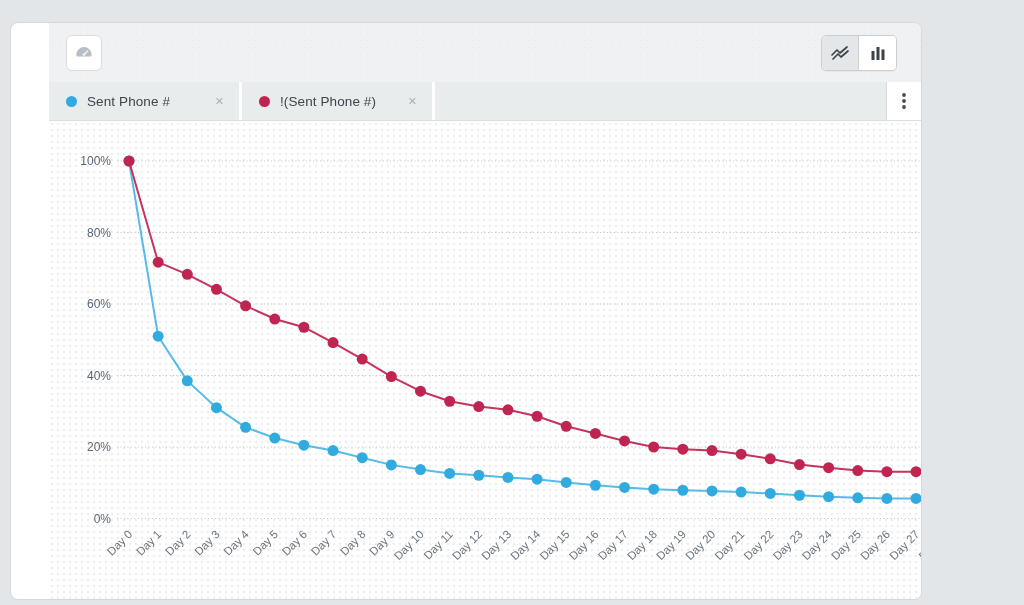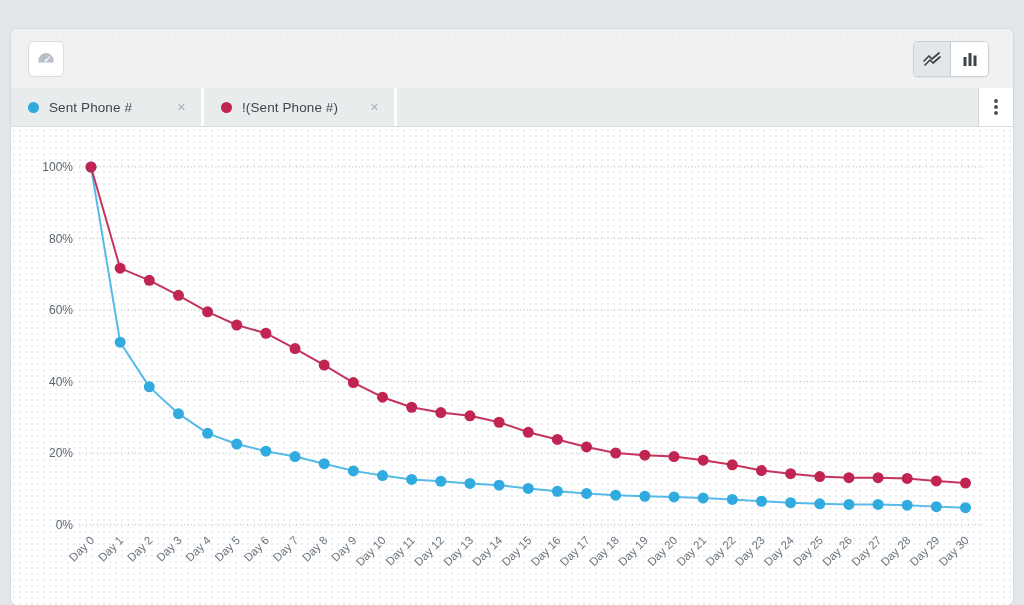--- a/index.html
+++ b/index.html
@@ -3,23 +3,23 @@
 <meta charset="utf-8">
 <style>
   * { margin:0; padding:0; box-sizing:border-box; }
   html,body { width:1024px; height:605px; }
   body {
     background:#e2e6e9;
     font-family:"Liberation Sans", sans-serif;
     position:relative; overflow:hidden;
   }
   .panel {
-    position:absolute; left:10px; top:28px; width:1004px; height:578px;
+    position:absolute; left:10px; top:22px; width:912px; height:578px;
     background:#ffffff; border:1px solid #d3d8dc; border-radius:8px;
-    display:flex; flex-direction:column; overflow:hidden;
+    display:flex; flex-direction:column; overflow:hidden;padding-left:38px;
   }
   
   .panel-header {
     height:59px; background:#eff1f3; position:relative; flex:0 0 auto;
     background-image:radial-gradient(#e6e9ec 0.8px, transparent 1px);
     background-size:7px 7px;
   }
   .icon-btn {
     position:absolute; left:17px; top:12px; width:36px; height:36px;
     background:#ffffff; border:1px solid #d9dde0; border-radius:6px;

